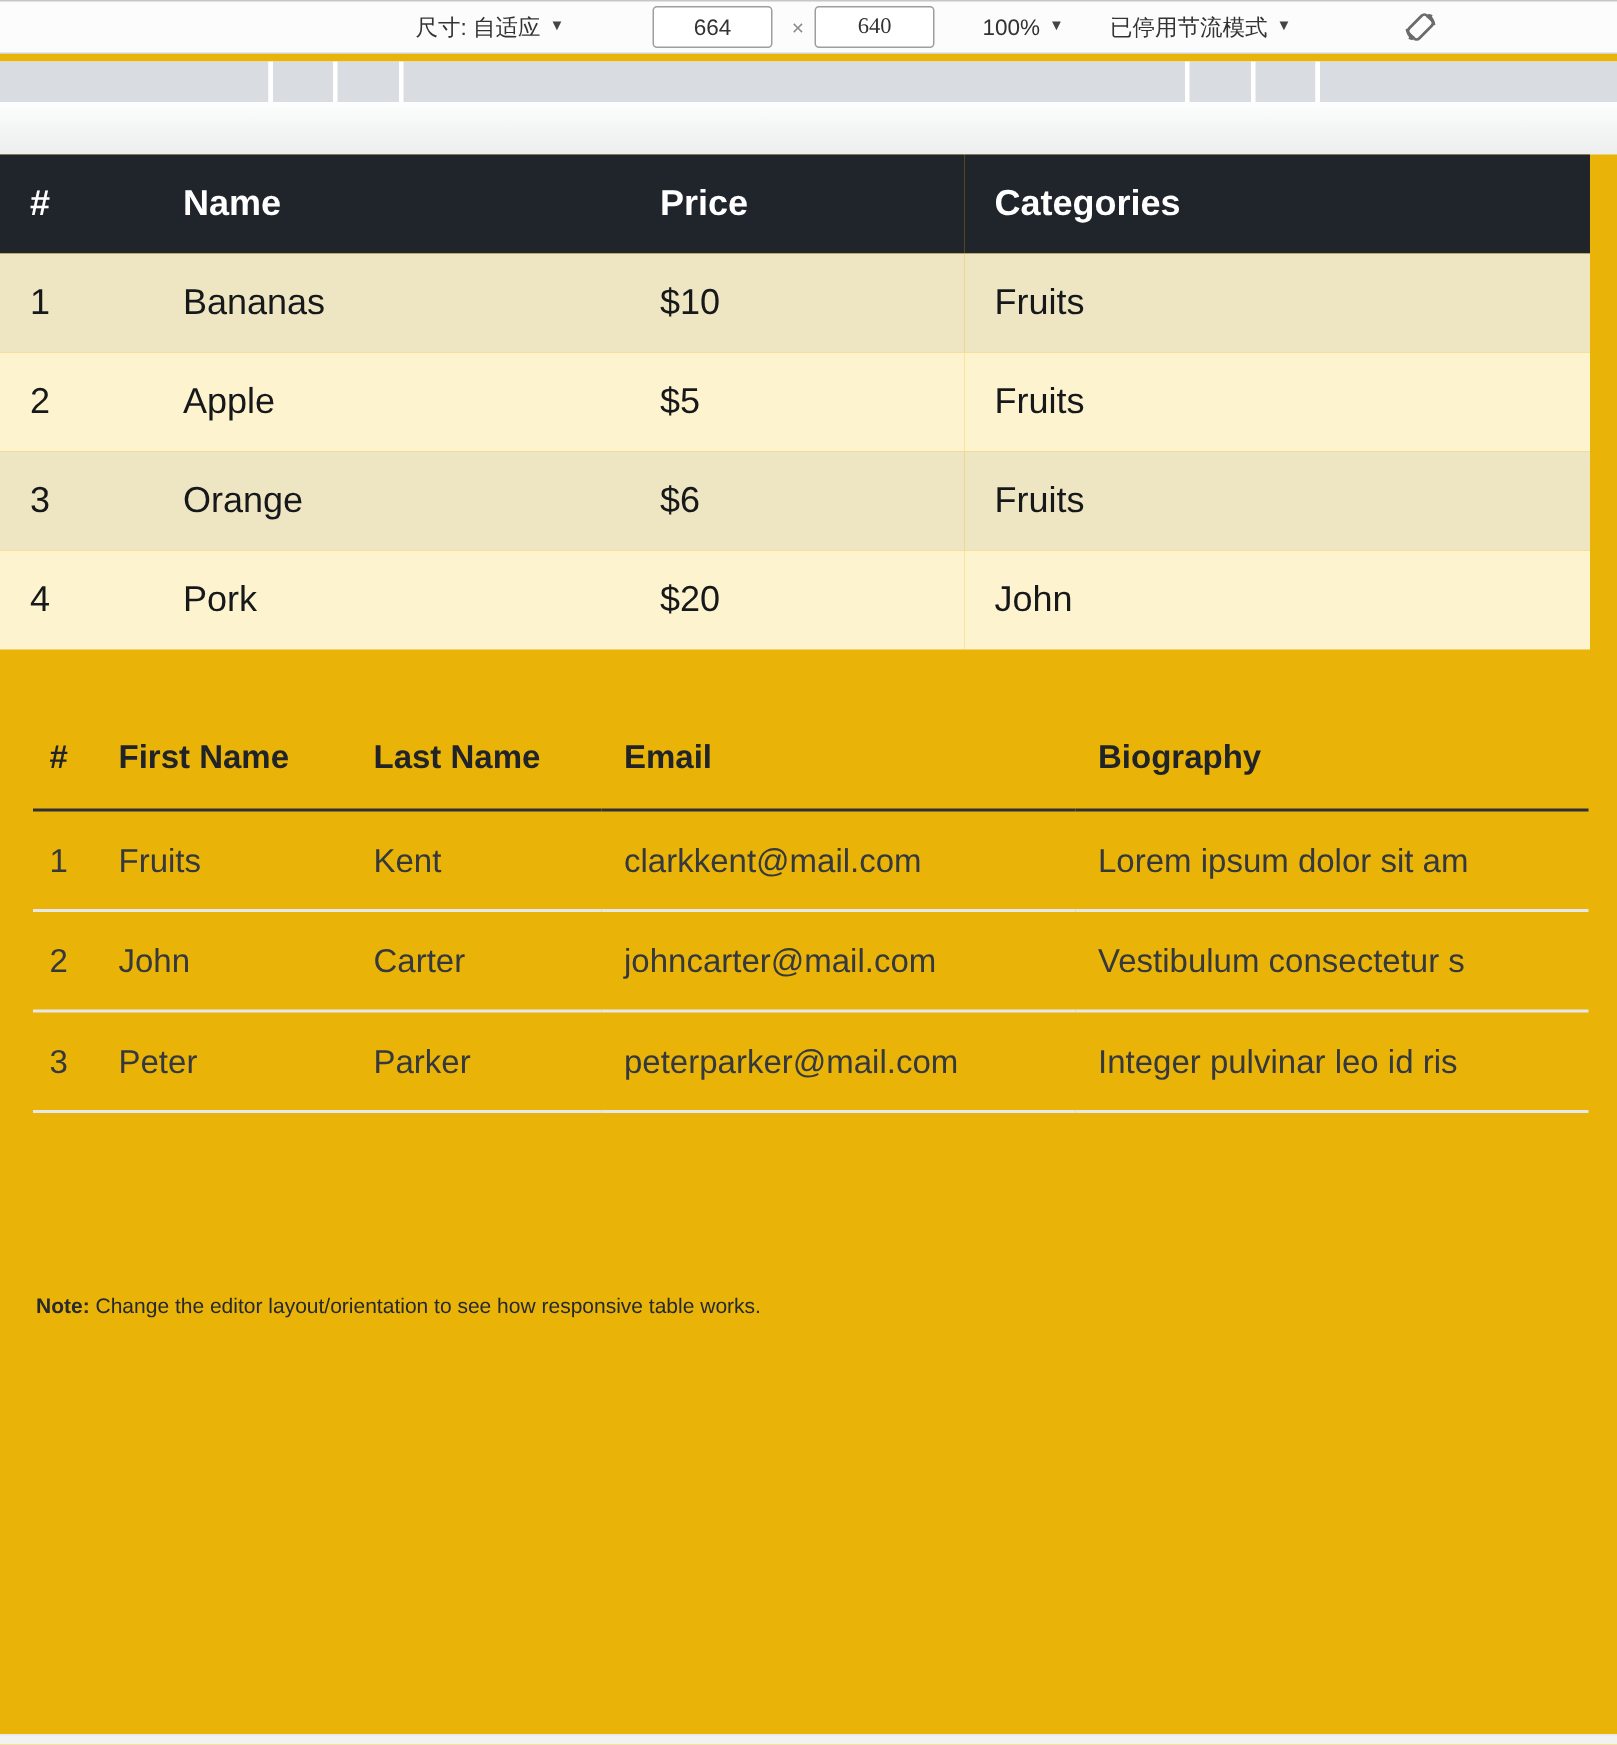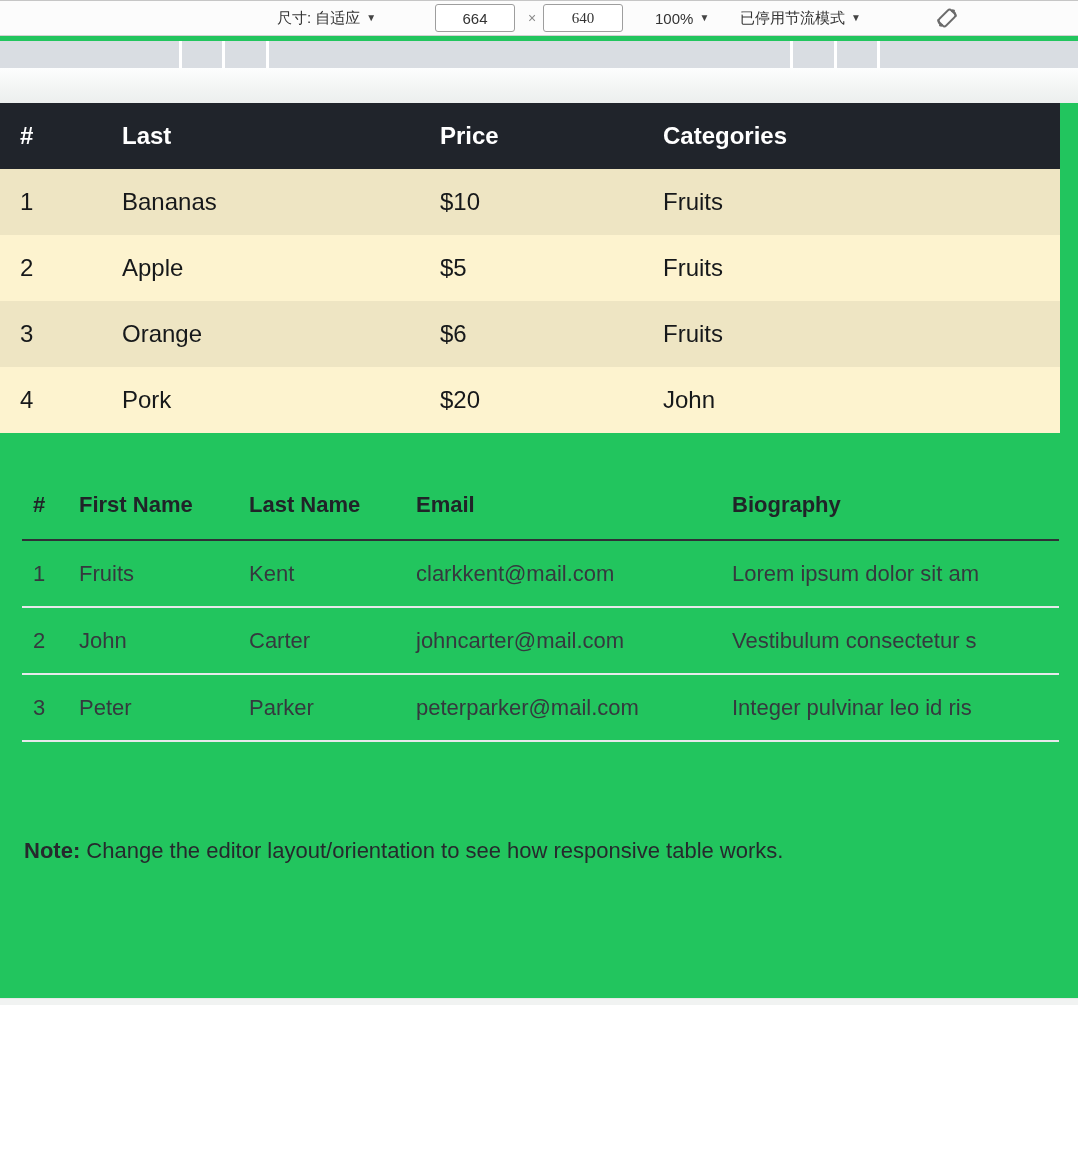--- a/index.html
+++ b/index.html
@@ -1,17 +1,17 @@
 <!DOCTYPE html>
 <html><head>
 <meta charset="utf-8">
 <style>
   html,body{margin:0;padding:0;background:#ffffff;}
   .screen{
-    position:relative;width:1078px;height:1005px;overflow:hidden;background:#22c55e;
+    position:relative;width:1078px;height:1163px;overflow:hidden;background:#eab308;
     font-family:"Liberation Sans","DejaVu Sans",sans-serif;color:#222;
   }
   
   .toolbar{
     position:absolute;top:0;left:0;width:1078px;height:36px;
     background:#fcfcfc;border-top:1px solid #c6c6c6;border-bottom:1px solid #d2d2d2;
     box-sizing:border-box;font-size:15px;color:#333;
   }
   .tb-item{position:absolute;top:0;height:34px;display:flex;align-items:center;gap:6px;white-space:nowrap;}
   .caret{font-size:10px;color:#444;line-height:1;}
@@ -47,21 +47,21 @@
     font-size:22px;font-weight:bold;color:#202428;text-align:left;
     height:70px;box-sizing:border-box;vertical-align:middle;
     border-bottom:2px solid #2e3236;padding:0 0 0 15px;
   }
   .people td{
     font-size:22px;color:#35393e;height:67px;box-sizing:border-box;vertical-align:middle;
     border-bottom:2px solid #e6e9eb;padding:0 0 0 15px;white-space:nowrap;
   }
   .people th.col-num,.people td.col-num{padding-left:11px;}
   
-  .note{position:absolute;top:816px;left:24px;font-size:22px;color:#26292d;}
+  .note{position:absolute;top:848px;left:24px;font-size:14px;color:#26292d;}
   .note b{font-weight:bold;}
   
   .bottom-strip{position:absolute;left:0;bottom:0;width:1078px;height:7px;background:#f1f3f2;border-top:1px solid #e7e9e8;box-sizing:border-box;}
 </style>
 </head>
 <body>
 
 <div class="screen">
 
   <div class="toolbar">
@@ -116,21 +116,21 @@
   <table class="products">
     <colgroup>
         <col style="width:102px">
         <col style="width:318px">
         <col style="width:223px">
         <col style="width:417px">
       </colgroup>
     <thead>
       <tr>
         <th>#</th>
-        <th>Last</th>
+        <th>Name</th>
         <th>Price</th>
         <th>Categories</th>
       </tr>
     </thead>
     <tbody>
       <tr class="odd">
         <td>1</td>
         <td>Bananas</td>
         <td>$10</td>
         <td>Fruits</td>

